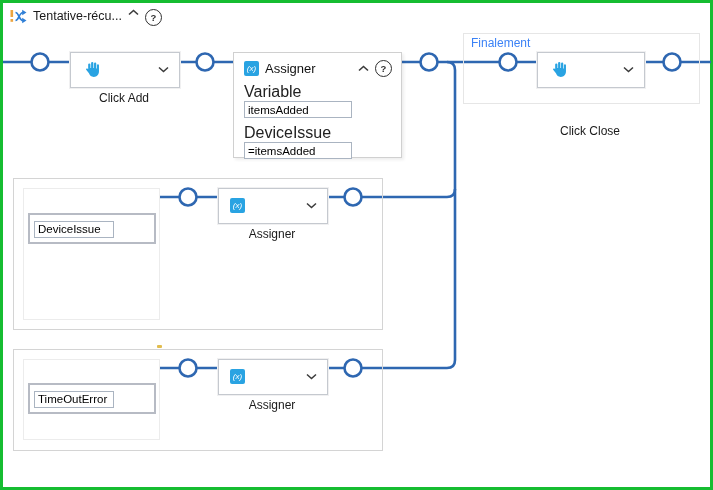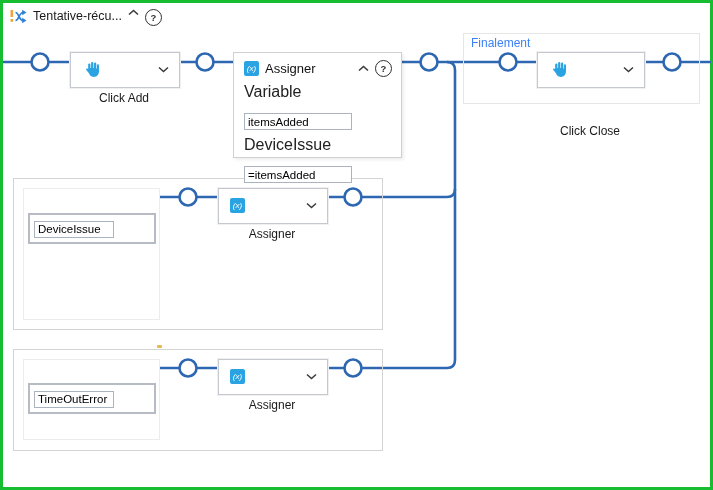--- a/index.html
+++ b/index.html
@@ -18,21 +18,21 @@
   .chev-wrap{position:absolute;right:10px;top:13px;background:none;border:none;padding:0;cursor:pointer;display:inline-flex;}
   .assign-badge{position:absolute;left:11px;top:9px;width:15px;height:15px;background:#29a3e2;border-radius:2px;color:#fff;font-size:8px;font-style:italic;display:flex;align-items:center;justify-content:center;}
   .act-label{position:absolute;text-align:center;font-size:12px;color:#1a1a1a;z-index:2;}
 
   
   .assign-exp{position:absolute;left:233px;top:52px;width:169px;height:106px;background:#fff;border:1px solid #d0d0d0;box-shadow:2px 2px 3px rgba(0,0,0,.07);z-index:2;box-sizing:border-box;padding:7px 9px 0 10px;}
   .assign-exp .hdr{display:flex;align-items:center;gap:6px;}
   .assign-exp .hdr .badge{position:static;width:15px;height:15px;background:#29a3e2;border-radius:2px;color:#fff;font-size:8px;font-style:italic;display:flex;align-items:center;justify-content:center;flex:none;}
   .assign-exp .hdr .t{font-size:13px;color:#111;flex:1 1 auto;}
   .fld-label{font-size:16px;color:#222;margin-top:6px;}
-  .txt-input{display:block;margin-top:12px;width:100px;height:15px;border:1px solid #aab4c1;background:#fff;font-family:"Liberation Sans",sans-serif;font-size:11.5px;color:#000;padding:0 3px;}
+  .txt-input{display:block;margin-top:0;width:100px;height:15px;border:1px solid #aab4c1;background:#fff;font-family:"Liberation Sans",sans-serif;font-size:11.5px;color:#000;padding:0 3px;}
 
   
   .finally-box{position:absolute;left:463px;top:33px;width:237px;height:71px;border:1px solid #e6e6e6;background:transparent;z-index:1;box-sizing:border-box;}
   .finally-label{position:absolute;left:471px;top:36px;font-size:12px;color:#3b82f6;z-index:2;}
 
   
   .catch-box{position:absolute;border:1px solid #d4d4d4;background:transparent;z-index:1;box-sizing:border-box;}
   .exc-panel{position:absolute;background:#fff;border:1px solid #ececec;z-index:1;box-sizing:border-box;}
   .exc-type{position:absolute;width:128px;height:31px;background:#fff;border:2px solid #b7bbc4;box-sizing:border-box;display:flex;align-items:center;padding-left:4px;z-index:2;}
   .exc-type .txt-input{margin-top:1px;width:72px;}

